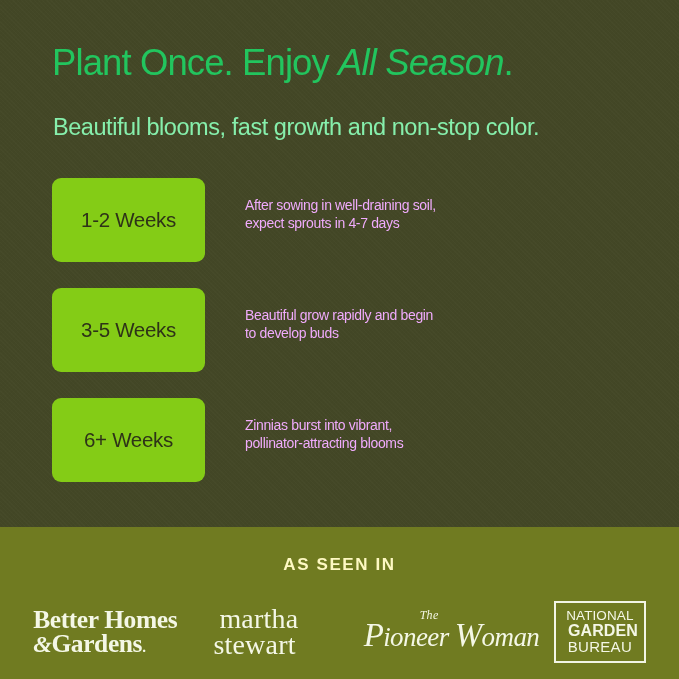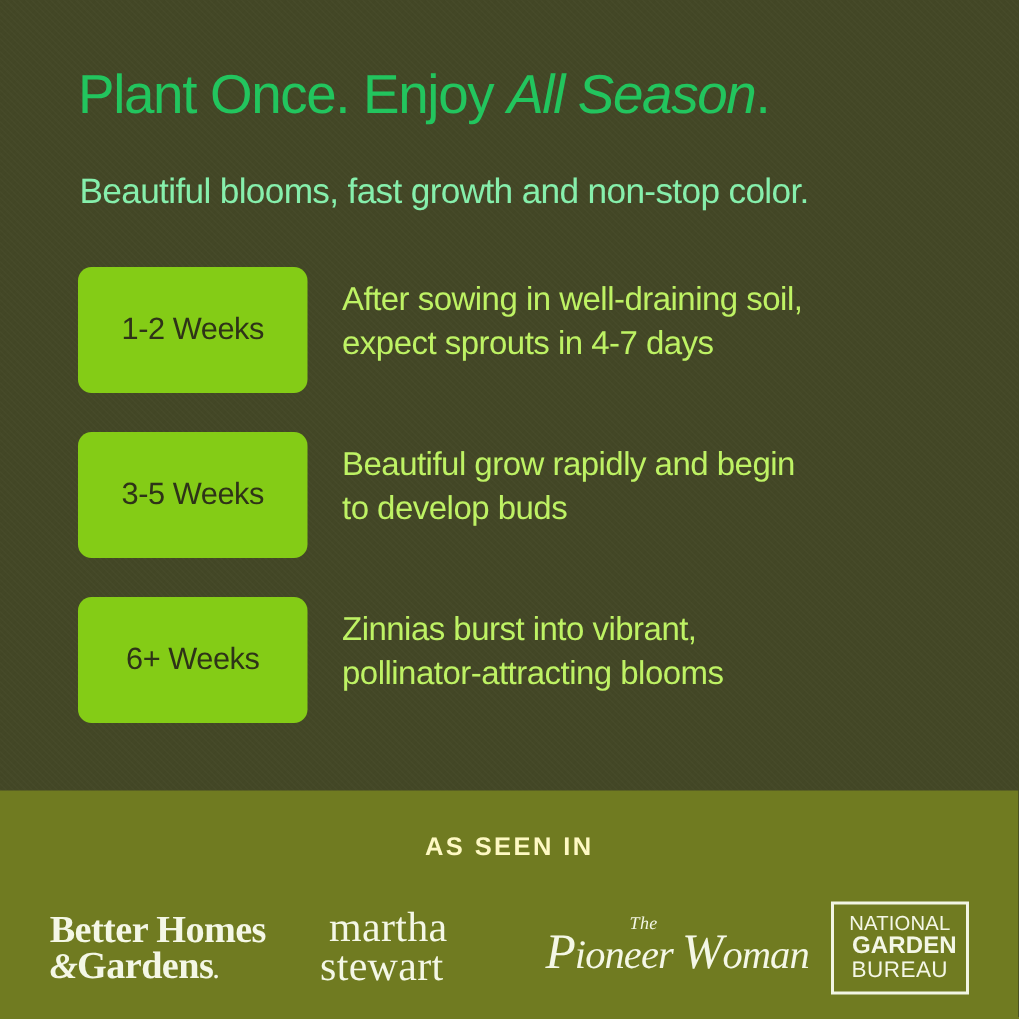--- a/index.html
+++ b/index.html
@@ -103,26 +103,26 @@
   .badge-label {
     color: #2E3318;
     font-size: 20.5px;
     font-weight: normal;
     letter-spacing: -0.3px;
     white-space: nowrap;
   }
 
   .row-desc {
     position: absolute;
-    left: 228px;
+    left: 245px;
     top: 50%;
     transform: translateY(-50%);
     width: 420px;
-    color: #bef264;
-    font-size: 22px;
+    color: #f0abfc;
+    font-size: 14px;
     font-weight: normal;
     line-height: 1.32;
     letter-spacing: -0.35px;
   }
   .row-desc .desc-line {
     display: block;
     white-space: nowrap;
   }
 
   

